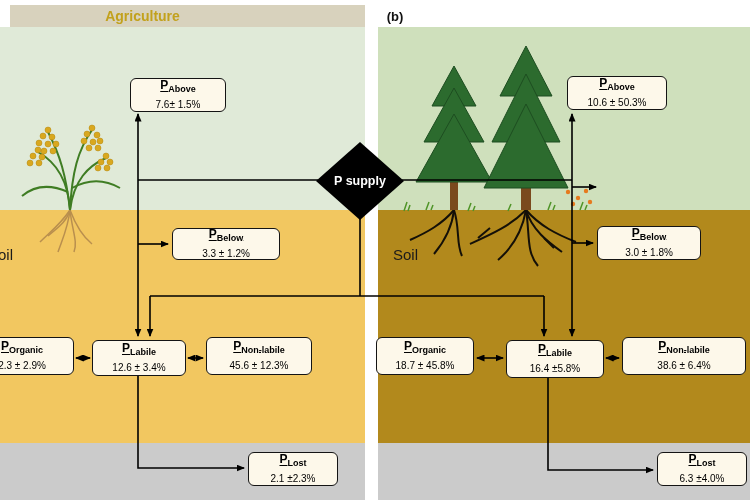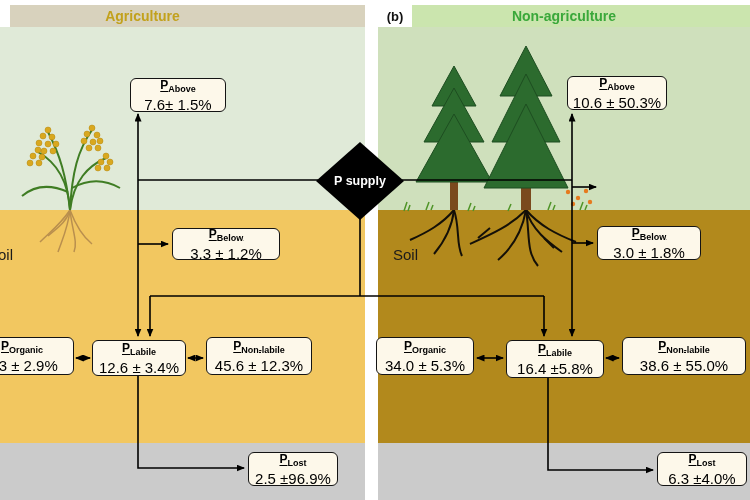--- a/index.html
+++ b/index.html
@@ -8,21 +8,21 @@
   .abs { position:absolute; }
   .header-bar { position:absolute; height:22px; display:flex; align-items:center; justify-content:center; font-weight:bold; font-size:14px;text-align:right; }
   .chip { position:absolute; background:#fff; display:flex; align-items:center; justify-content:center; font-weight:bold; font-size:13px; color:#111; }
   .region { position:absolute; }
   .soil-label { position:absolute; font-size:15px; color:#1a1a1a; z-index:3; }
   .pbox { position:absolute; background:var(--box-bg,#fdf8ea); border:1.5px solid #141414; border-radius:6px;
           display:flex; flex-direction:column; align-items:center; justify-content:center; z-index:5; padding:1px 3px; }
   .pbox .lbl { font-weight:bold; font-size:12px; line-height:13px; color:#000; white-space:nowrap;
                text-decoration:underline; text-underline-offset:2px; }
   .pbox .lbl sub { font-size:9px; font-weight:bold; }
-  .pbox .val { font-size:15px; line-height:13px; color:#000; white-space:nowrap; margin-top:1px; }
+  .pbox .val { font-size:10px; line-height:13px; color:#000; white-space:nowrap; margin-top:1px; }
   .diamond { position:absolute; left:316px; top:142px; width:88px; height:78px; background:#000;
              clip-path:polygon(50% 0, 100% 50%, 50% 100%, 0 50%);
              display:flex; align-items:center; justify-content:center; z-index:6; }
   .diamond span { color:#fff; font-weight:bold; font-size:12.5px; }
 </style>
 </head>
 <body>
 
 <div class="canvas">
 
@@ -77,23 +77,20 @@
       <circle cx="22" cy="63" r="3"></circle>
         <circle cx="31" cy="63" r="3"></circle>
       <circle cx="98" cy="56" r="3"></circle>
         <circle cx="93" cy="62" r="3"></circle>
         <circle cx="102" cy="62" r="3"></circle>
       <circle cx="90" cy="68" r="3"></circle>
         <circle cx="99" cy="68" r="3"></circle>
     </g>
   </svg>
 
-  <div class="header-bar" style="left:378px;top:5px;width:372px;background:var(--right-header-bg,#cbe5ae)">
-    <span style="color:var(--right-header-text,#3aa83a)">Non-agriculture</span>
-  </div>
   <div class="chip" style="left:378px;top:5px;width:34px;height:22px">
     <span>(b)</span>
   </div>
 
   <div class="region" style="left:378px;top:27px;width:372px;height:183px;background:var(--right-sky,#cfe0bc);z-index:1"></div>
   <div class="region" style="left:378px;top:210px;width:372px;height:233px;background:var(--right-soil,#b2891c);z-index:1"></div>
   <div class="region" style="left:378px;top:443px;width:372px;height:57px;background:var(--footer,#cbcbcb);z-index:1"></div>
 
   <div class="soil-label" style="left:393px;top:246px">Soil</div>
 
@@ -188,47 +185,47 @@
     <div class="val">12.6 ± 3.4%</div>
   </div>
 
   <div class="pbox" style="left:206px;top:337px;width:106px;height:38px">
     <div class="lbl"><span>P</span><sub>Non-labile</sub></div>
     <div class="val">45.6 ± 12.3%</div>
   </div>
 
   <div class="pbox" style="left:248px;top:452px;width:90px;height:34px">
     <div class="lbl"><span>P</span><sub>Lost</sub></div>
-    <div class="val">2.5 ±96.9%</div>
+    <div class="val">2.1 ±2.3%</div>
   </div>
 
   <div class="pbox" style="left:567px;top:76px;width:100px;height:34px">
     <div class="lbl"><span>P</span><sub>Above</sub></div>
     <div class="val">10.6 ± 50.3%</div>
   </div>
 
 
   <div class="pbox" style="left:597px;top:226px;width:104px;height:34px">
     <div class="lbl"><span>P</span><sub>Below</sub></div>
     <div class="val">3.0 ± 1.8%</div>
   </div>
 
   <div class="pbox" style="left:376px;top:337px;width:98px;height:38px">
     <div class="lbl"><span>P</span><sub>Organic</sub></div>
-    <div class="val">34.0 ± 5.3%</div>
+    <div class="val">18.7 ± 45.8%</div>
   </div>
 
   <div class="pbox" style="left:506px;top:340px;width:98px;height:38px">
     <div class="lbl"><span>P</span><sub>Labile</sub></div>
     <div class="val">16.4 ±5.8%</div>
   </div>
 
   <div class="pbox" style="left:622px;top:337px;width:124px;height:38px">
     <div class="lbl"><span>P</span><sub>Non-labile</sub></div>
-    <div class="val">38.6 ± 55.0%</div>
+    <div class="val">38.6 ± 6.4%</div>
   </div>
 
   <div class="pbox" style="left:657px;top:452px;width:90px;height:34px">
     <div class="lbl"><span>P</span><sub>Lost</sub></div>
     <div class="val">6.3 ±4.0%</div>
   </div>
 
 </div>
 
 </body></html>

